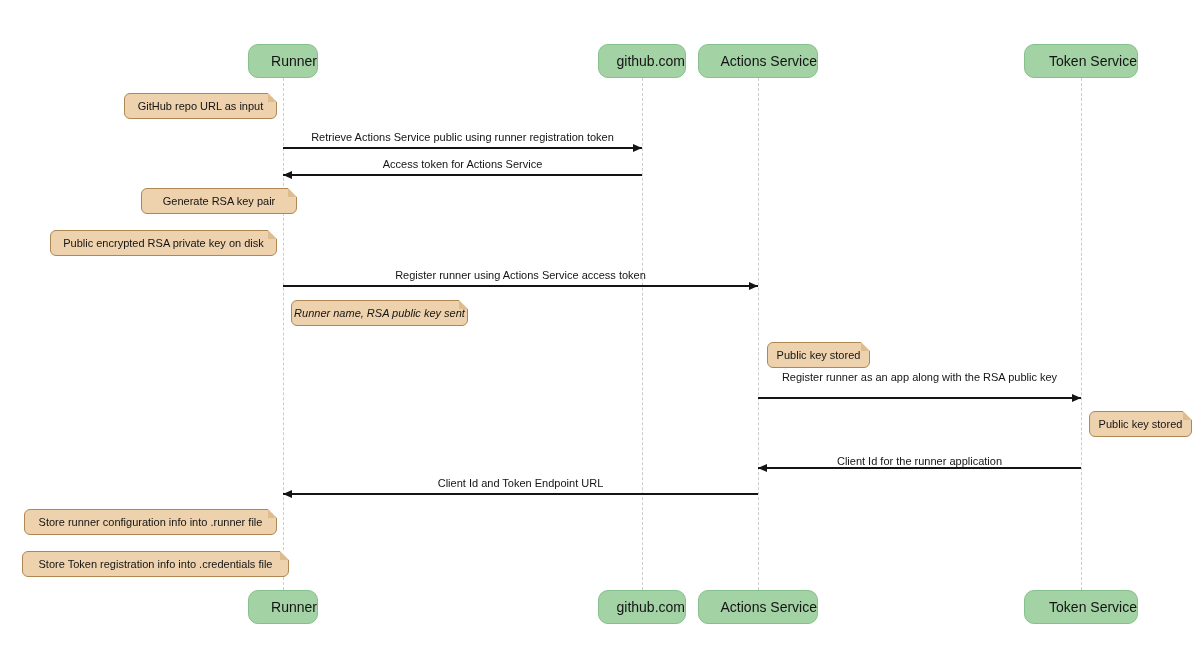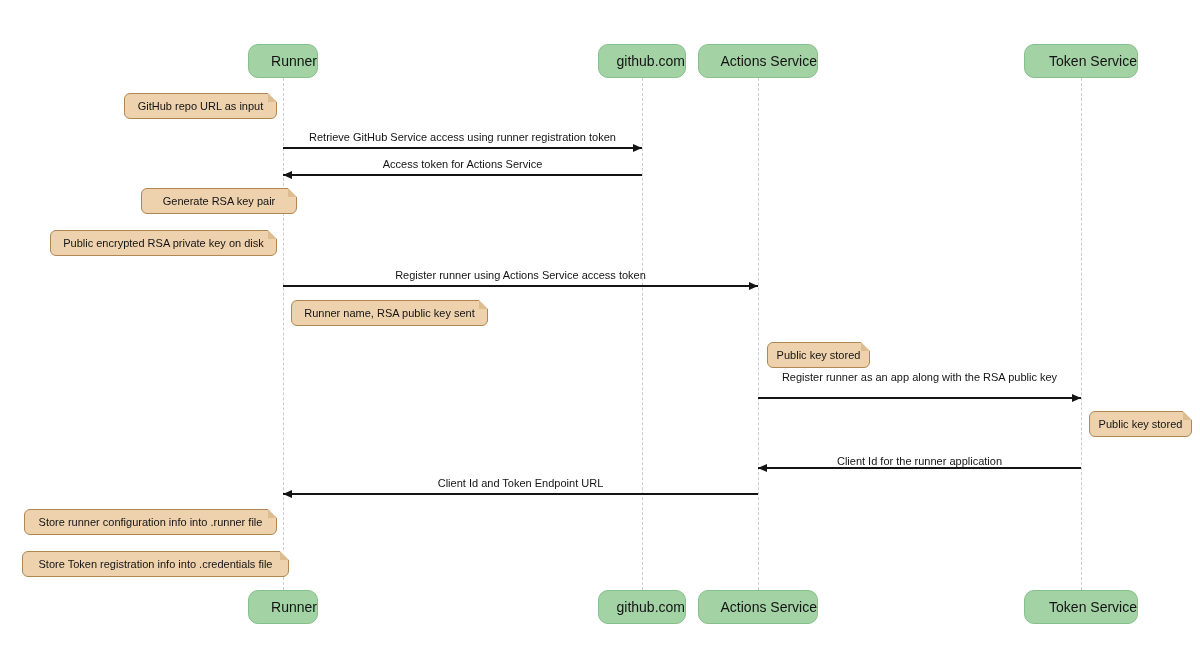--- a/index.html
+++ b/index.html
@@ -75,42 +75,42 @@
   .arrowhead.left  { border-right: 9px solid var(--message, #111); }
 </style>
 </head>
 <body>
 
 <div class="canvas" id="diagram">
 <div class="lifeline" style="left: 282.5px; top: 78px; height: 512px;"></div>
     <div class="lifeline" style="left: 641.5px; top: 78px; height: 512px;"></div>
     <div class="lifeline" style="left: 757.5px; top: 78px; height: 512px;"></div>
     <div class="lifeline" style="left: 1080.5px; top: 78px; height: 512px;"></div>
-    <div class="msg-label" style="left: 283px; width: 359px; top: 131px;">Retrieve GitHub Service access using runner registration token</div>
+    <div class="msg-label" style="left: 283px; width: 359px; top: 131px;">Retrieve Actions Service public using runner registration token</div>
     <div class="msg-line" style="left: 283px; width: 359px; top: 147px;"></div>
     <div class="arrowhead right" style="left: 633px; top: 144px;"></div>
     <div class="msg-label" style="left: 283px; width: 359px; top: 158px;">Access token for Actions Service</div>
     <div class="msg-line" style="left: 283px; width: 359px; top: 174px;"></div>
     <div class="arrowhead left" style="left: 283px; top: 171px;"></div>
     <div class="msg-label" style="left: 283px; width: 475px; top: 269px;">Register runner using Actions Service access token</div>
     <div class="msg-line" style="left: 283px; width: 475px; top: 285px;"></div>
     <div class="arrowhead right" style="left: 749px; top: 282px;"></div>
     <div class="msg-label" style="left: 758px; width: 323px; top: 371px;">Register runner as an app along with the RSA public key</div>
     <div class="msg-line" style="left: 758px; width: 323px; top: 397px;"></div>
     <div class="arrowhead right" style="left: 1072px; top: 394px;"></div>
     <div class="msg-label" style="left: 758px; width: 323px; top: 455px;">Client Id for the runner application</div>
     <div class="msg-line" style="left: 758px; width: 323px; top: 467px;"></div>
     <div class="arrowhead left" style="left: 758px; top: 464px;"></div>
     <div class="msg-label" style="left: 283px; width: 475px; top: 477px;">Client Id and Token Endpoint URL</div>
     <div class="msg-line" style="left: 283px; width: 475px; top: 493px;"></div>
     <div class="arrowhead left" style="left: 283px; top: 490px;"></div>
     <div class="note" style="left: 124px; top: 93px; width: 153px; height: 26px; line-height: 24px;">GitHub repo URL as input</div>
     <div class="note" style="left: 141px; top: 188px; width: 156px; height: 26px; line-height: 24px;">Generate RSA key pair</div>
     <div class="note" style="left: 50px; top: 230px; width: 227px; height: 26px; line-height: 24px;">Public encrypted RSA private key on disk</div>
-    <div class="note" style="left: 291px; top: 300px; width: 197px; height: 26px; line-height: 24px;">Runner name, RSA public key sent</div>
+    <div class="note" style="left: 291px; top: 300px; width: 177px; height: 26px; line-height: 24px; font-style: italic;">Runner name, RSA public key sent</div>
     <div class="note" style="left: 767px; top: 342px; width: 103px; height: 26px; line-height: 24px;">Public key stored</div>
     <div class="note" style="left: 1089px; top: 411px; width: 103px; height: 26px; line-height: 24px;">Public key stored</div>
     <div class="note" style="left: 24px; top: 509px; width: 253px; height: 26px; line-height: 24px;">Store runner configuration info into .runner file</div>
     <div class="note" style="left: 22px; top: 551px; width: 267px; height: 26px; line-height: 24px;">Store Token registration info into .credentials file</div>
     <div class="actor" style="left: 248px; top: 44px; width: 70px; height: 34px; line-height: 32px;">Runner</div>
     <div class="actor" style="left: 248px; top: 590px; width: 70px; height: 34px; line-height: 32px;">Runner</div>
     <div class="actor" style="left: 598px; top: 44px; width: 88px; height: 34px; line-height: 32px;">github.com</div>
     <div class="actor" style="left: 598px; top: 590px; width: 88px; height: 34px; line-height: 32px;">github.com</div>
     <div class="actor" style="left: 698px; top: 44px; width: 120px; height: 34px; line-height: 32px;">Actions Service</div>
     <div class="actor" style="left: 698px; top: 590px; width: 120px; height: 34px; line-height: 32px;">Actions Service</div>

